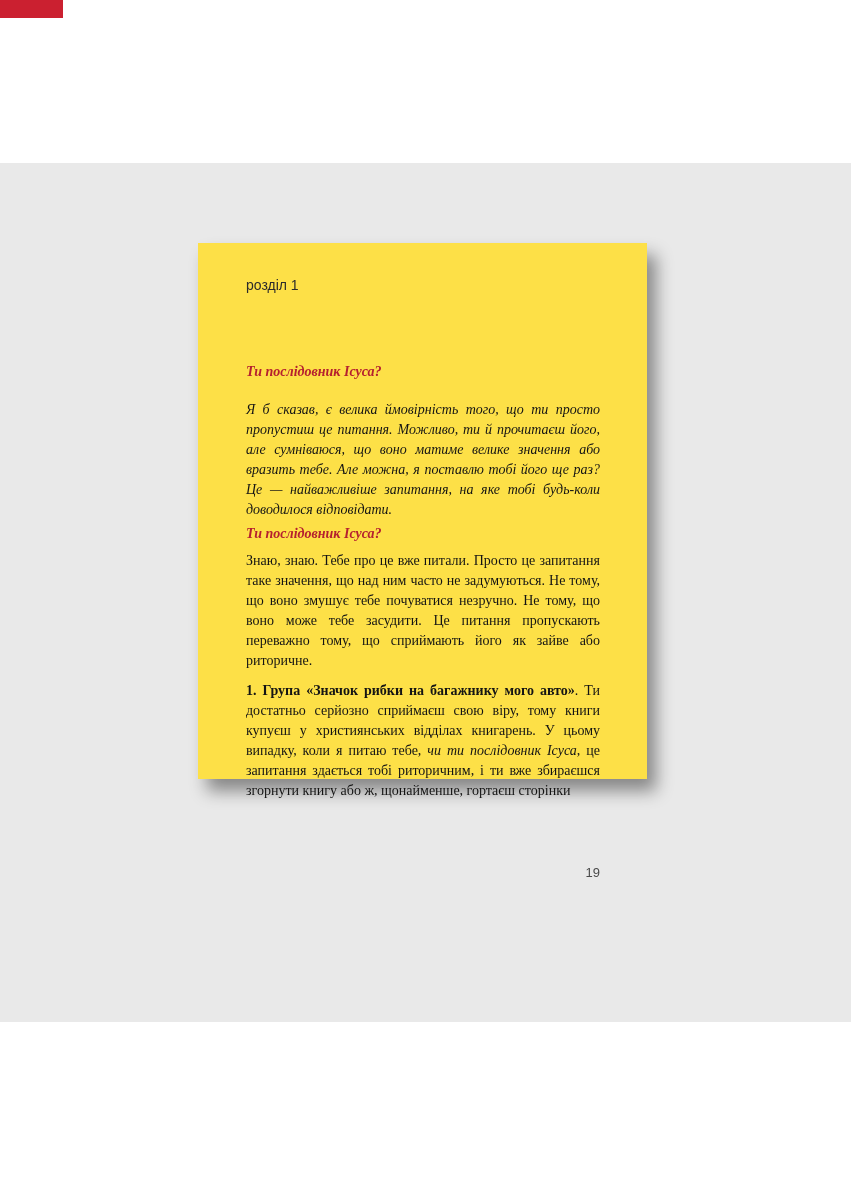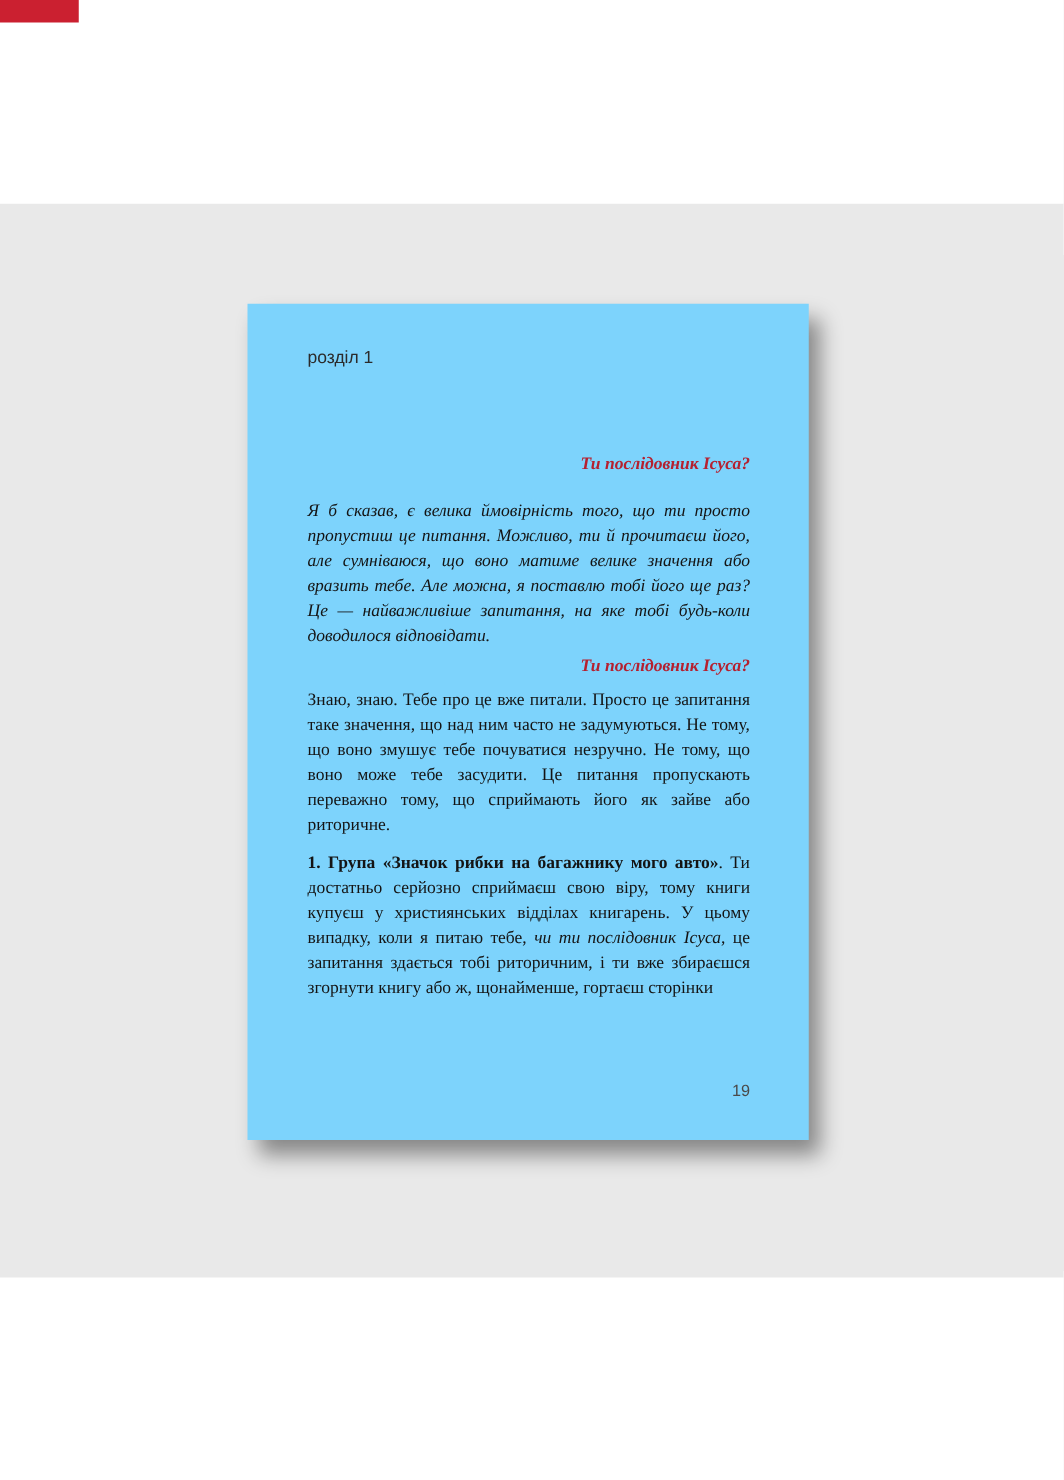--- a/index.html
+++ b/index.html
@@ -9,35 +9,35 @@
   }
   .gray-band{
     position:absolute;left:0;top:163px;width:851px;height:859px;
     background:#e9e9e9;
   }
   .corner-marker{
     position:absolute;left:0;top:0;width:63px;height:18px;
     background:#cb2030;
   }
   .book-page{
-    position:absolute;left:198px;top:243px;width:449px;height:669px;
-    background:#7dd3fc;box-sizing:border-box;
+    position:absolute;left:198px;top:243px;width:449px;height:536px;
+    background:#fde047;box-sizing:border-box;
     padding:34px 47px 0 48px;
     box-shadow:9px 12px 16px rgba(0,0,0,0.42);
   }
   .kicker{
     font-family:"Liberation Sans",sans-serif;font-size:14px;line-height:16px;
     color:#2b2b2b;
   }
   .chapter-title{
     font-family:"Liberation Sans",sans-serif;font-size:23px;line-height:28px;
     letter-spacing:0.4px;color:#1a1a1a;margin-top:66px;
   }
   .question-heading{
-    margin-top:69px;text-align:right;
+    margin-top:69px;text-align:left;
     font-size:14px;line-height:20px;font-weight:bold;font-style:italic;
     color:#b5202f;
   }
   .question-heading.second{margin-top:4px;}
   .para{
     text-align:justify;font-size:14px;line-height:20px;color:#141414;
   }
   .para.p1{margin-top:18px;font-style:italic;}
   .para.p2{margin-top:7px;}
   .para.p3{margin-top:2px;}

